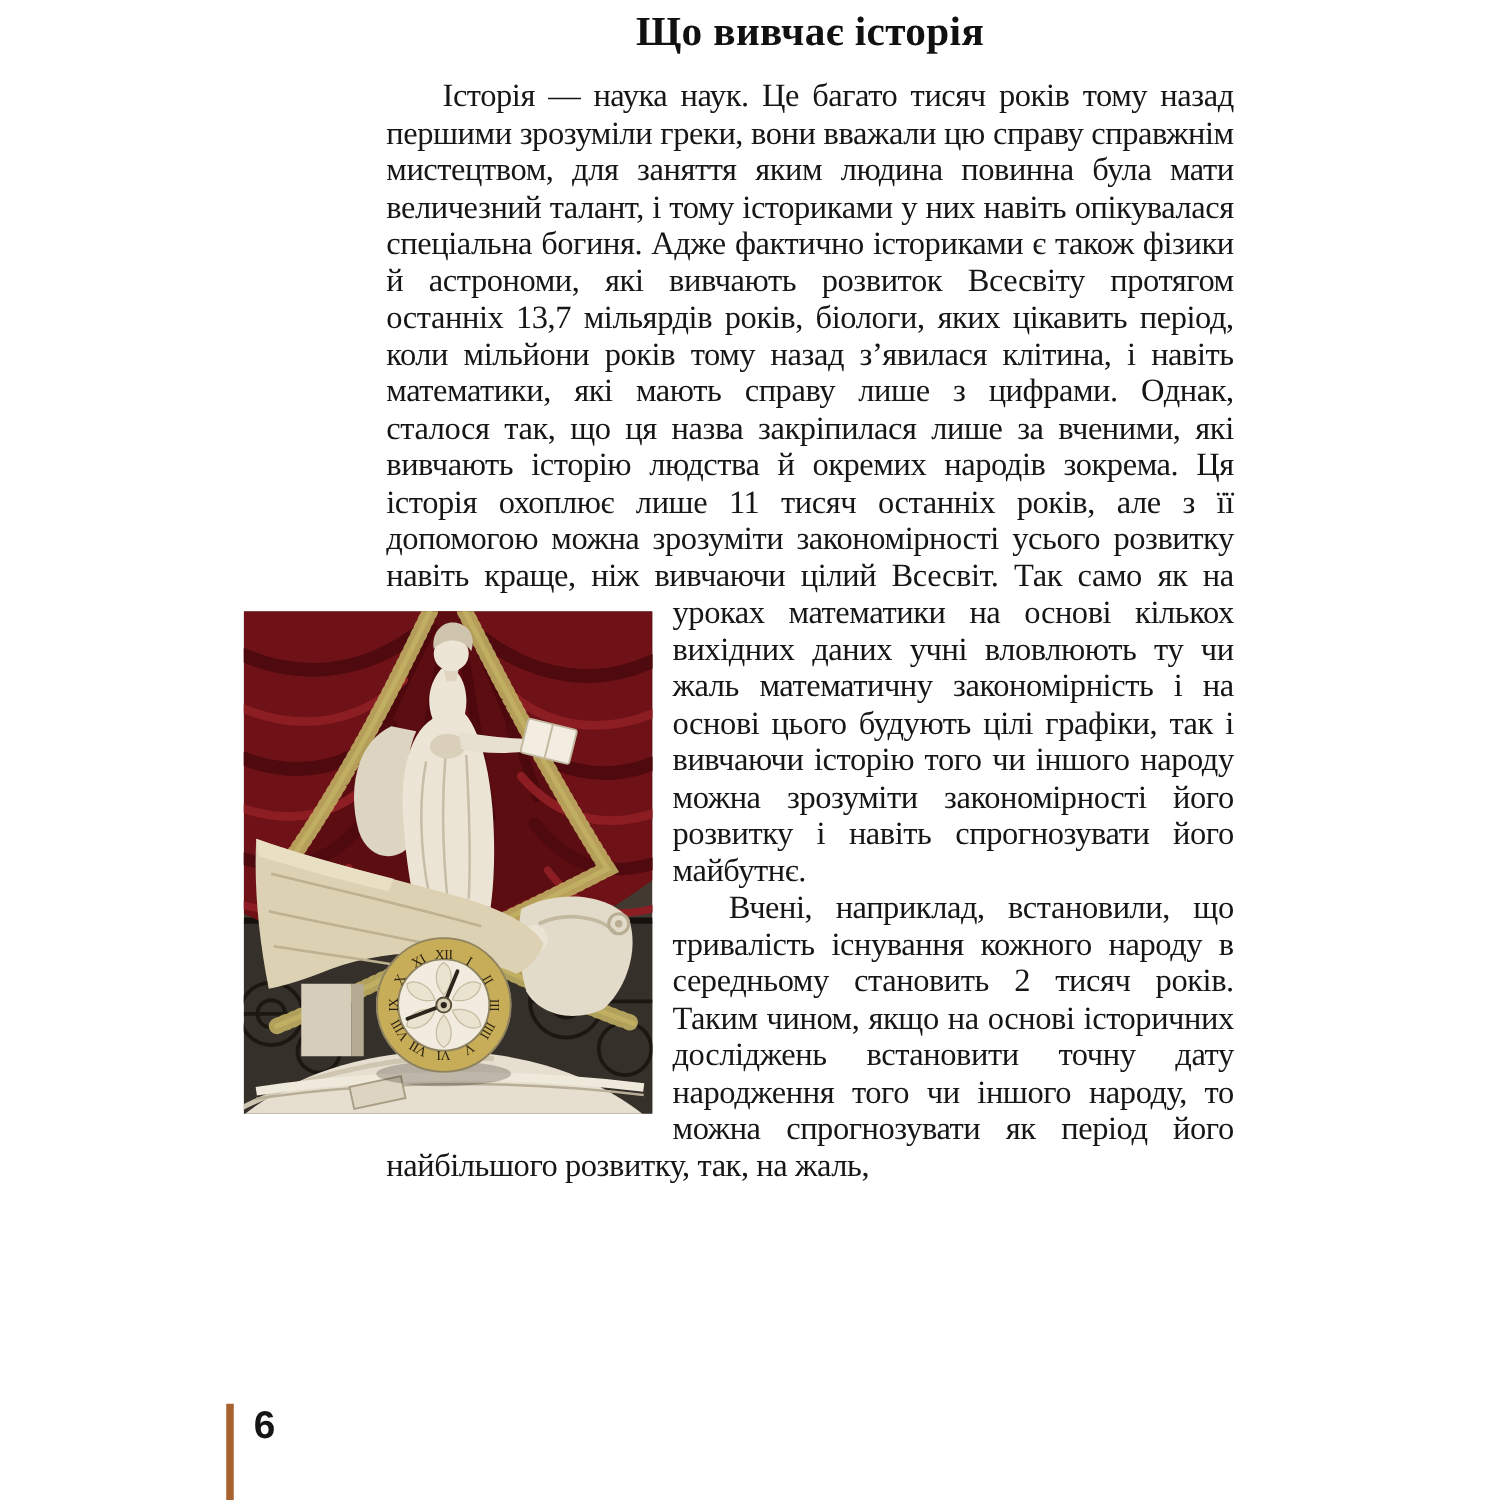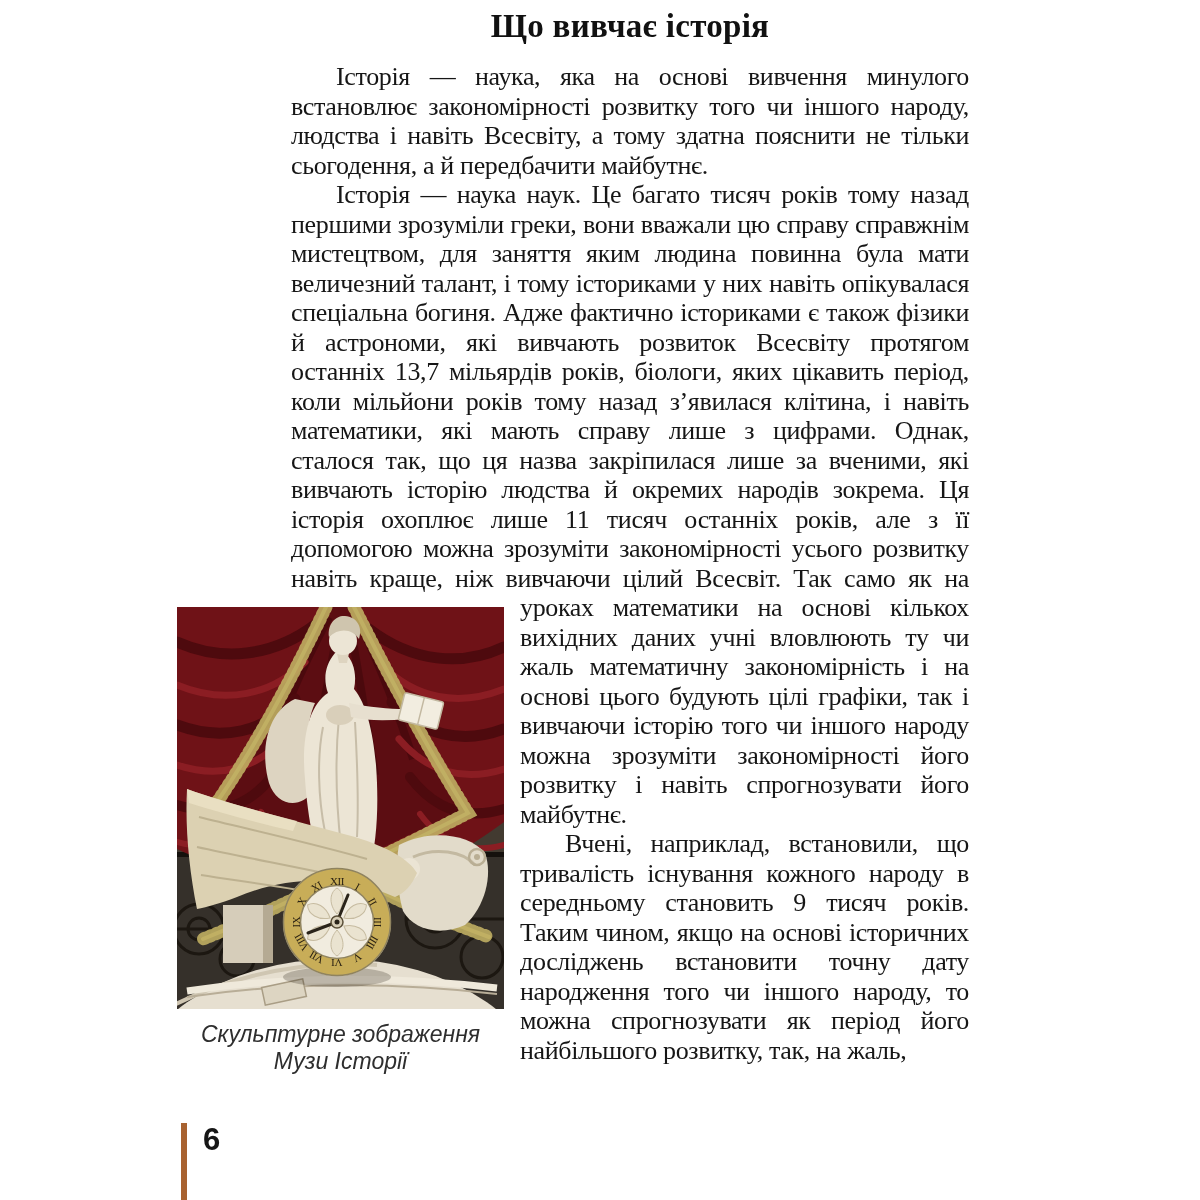--- a/index.html
+++ b/index.html
@@ -6,21 +6,21 @@
   .page{
     position:relative;
     width:1200px;height:1200px;
     background:#ffffff;
     font-family:"Liberation Serif","DejaVu Serif",serif;
     color:#151515;
     overflow:hidden;
   }
   .content{
     position:absolute;
-    left:291px;top:6px;
+    left:309px;top:6px;
     width:678px;
   }
   .title{
     font-size:33px;
     font-weight:bold;
     text-align:center;
     line-height:40px;
     margin:0 0 16px 0;
     color:#111111;
     letter-spacing:.3px;
@@ -76,21 +76,20 @@
 </style>
 </head>
 <body>
 
 <div class="page">
 
   <div class="content">
     <h1 class="title">Що вивчає історія</h1>
 
     <div class="body-text">
-      <p>Історія — наука, яка на основі вивчення минулого встановлює закономірності розвитку того чи іншого народу, людства і навіть Всесвіту, а тому здатна пояснити не тільки сьогодення, а й передбачити майбутнє.</p>
 
       <p><span>Історія — наука наук. Це багато тисяч років тому назад першими зрозуміли греки, вони вважали цю справу справжнім мистецтвом, для заняття яким людина повинна була мати величезний талант, і тому істориками у них навіть опікувалася спеціальна богиня. Адже фактично істориками є також фізики й астрономи, які вивчають розвиток Всесвіту протягом останніх 13,7 мільярдів років, біологи, яких цікавить період, коли мільйони років тому назад з’явилася клітина, і навіть математики, які мають справу лише з цифрами. Однак, сталося так, що ця назва закріпилася лише за вченими, які вивчають історію людства й окремих народів зокрема. Ця історія охоплює лише 11 тисяч останніх років, але з її допомогою можна зрозуміти закономірності усього розвитку навіть краще, ніж вивчаючи цілий Всесвіт. Так </span><span class="figure">
             <svg viewBox="0 0 327 402" xmlns="http://www.w3.org/2000/svg" role="img">
 
             <g>
               <rect x="0" y="0" width="327" height="402" fill="#423a30"></rect>
               <rect x="0" y="248" width="327" height="154" fill="#35302a"></rect>
               <rect x="0" y="245" width="327" height="5" fill="#15110d"></rect>
             </g>
 
@@ -219,23 +218,22 @@
                 <path d="M160,307 C152,298 152,286 160,281 C168,286 168,298 160,307 Z" fill="#eae3d0" stroke="#c6bba0" transform="rotate(300 160 315)"></path>
               </g>
               <g stroke="#2a241a" stroke-width="3" stroke-linecap="round">
                 <line x1="160" y1="315" x2="131" y2="326"></line>
                 <line x1="160" y1="315" x2="171" y2="288"></line>
               </g>
               <circle cx="160" cy="315" r="6" fill="#d8cfb8" stroke="#5a4f38" stroke-width="1.5"></circle>
               <circle cx="160" cy="315" r="2.5" fill="#2a241a"></circle>
             </g>
           </svg>
-            <span class="figcap">Скульптурне зображення Музи Історії</span>
           </span><span>само як на уроках математики на основі кількох вихідних даних учні вловлюють ту чи жаль математичну закономірність і на основі цього будують цілі графіки, так і вивчаючи історію того чи іншого народу можна зрозуміти закономірності його розвитку і навіть спрогнозувати його майбутнє.</span></p>
 
-      <p>Вчені, наприклад, встановили, що тривалість існування кожного народу в середньому становить 9 тисяч років. Таким чином, якщо на основі історичних досліджень встановити точну дату народження того чи іншого народу, то можна спрогнозувати як період його найбільшого розвитку, так, на жаль,</p>
+      <p>Вчені, наприклад, встановили, що тривалість існування кожного народу в середньому становить 2 тисяч років. Таким чином, якщо на основі історичних досліджень встановити точну дату народження того чи іншого народу, то можна спрогнозувати як період його найбільшого розвитку, так, на жаль,</p>
     </div>
   </div>
 
   <div class="accent-bar"></div>
   <div class="page-number">6</div>
 
 </div>
 
 </body></html>

